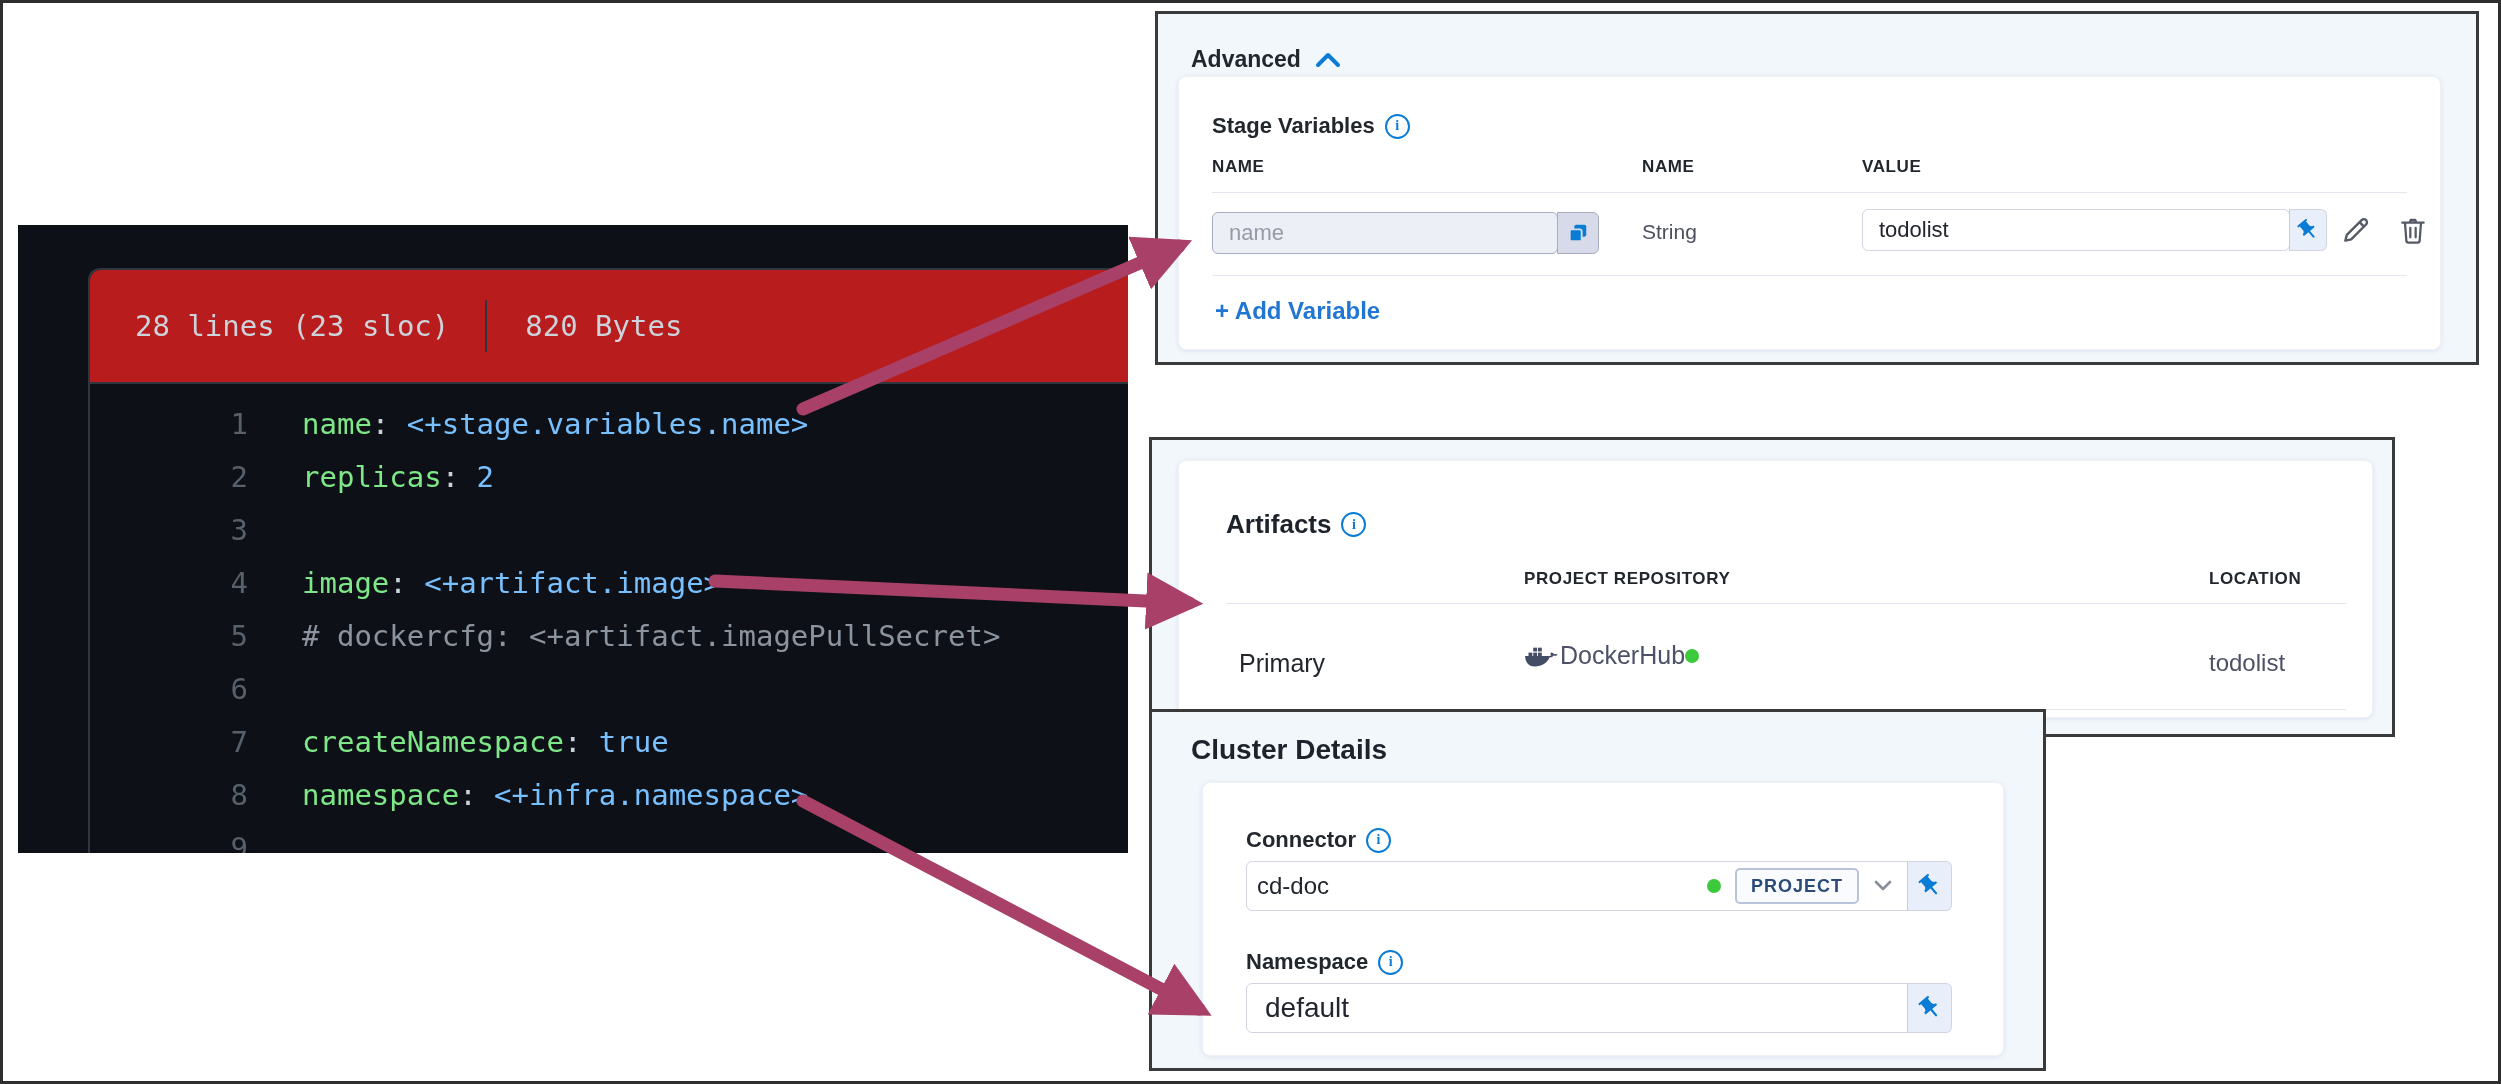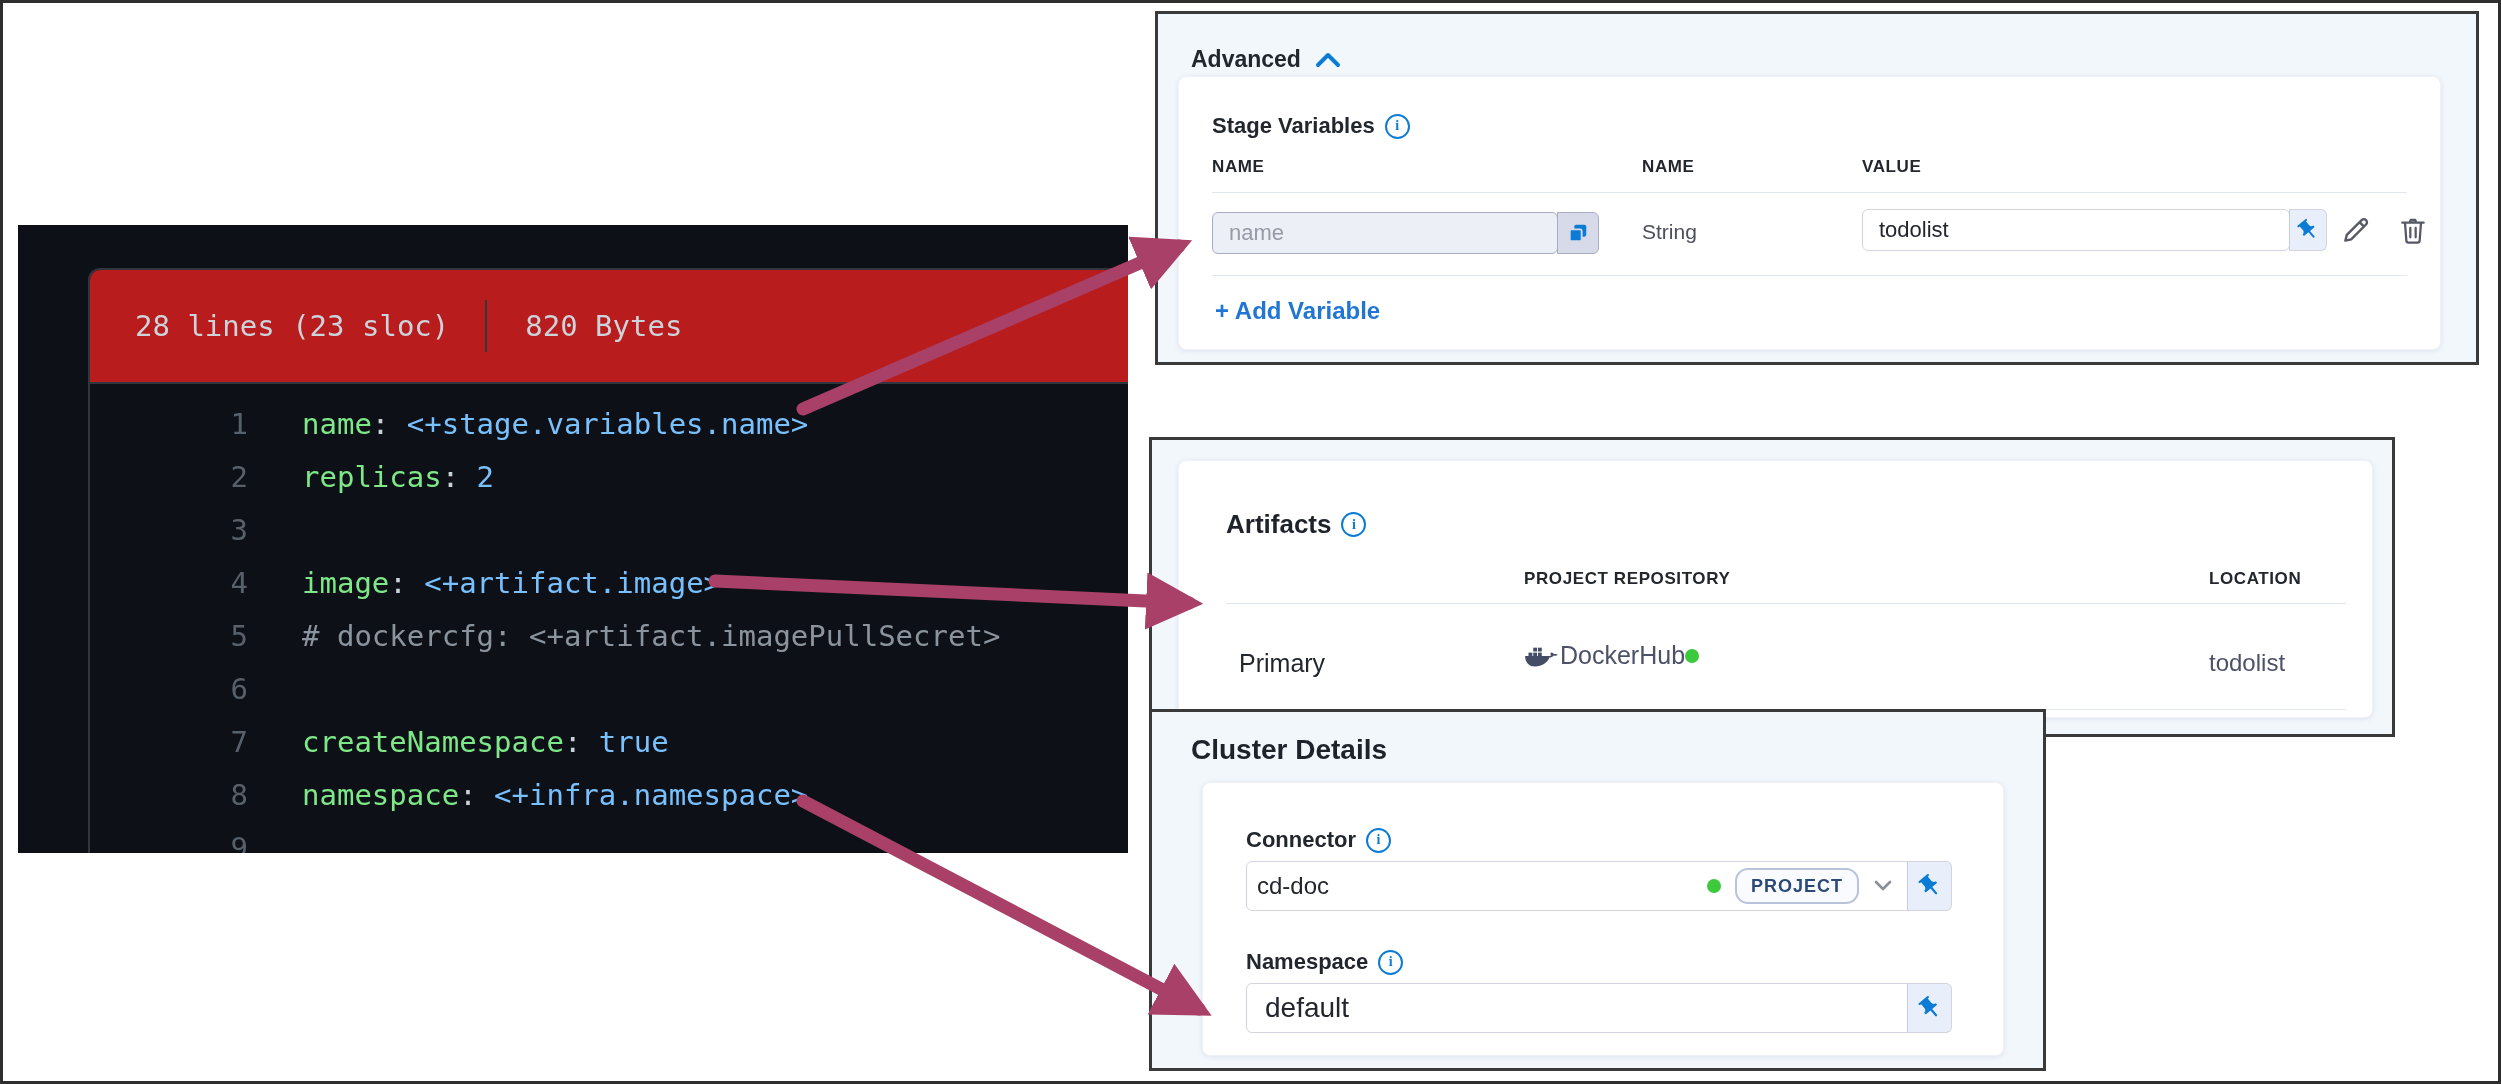--- a/index.html
+++ b/index.html
@@ -86,21 +86,21 @@
 
   
   #cluster-panel{left:1146px;top:706px;width:897px;height:362px;}
   #cluster-title{position:absolute;left:39px;top:22px;font-size:28px;font-weight:bold;color:#1d222b;}
   #cluster-card{left:50px;top:70px;width:800px;height:272px;}
   #connector-label{position:absolute;left:43px;top:44px;font-size:22px;font-weight:bold;color:#22272e;}
   #connector-input{position:absolute;left:43px;top:78px;width:662px;height:50px;
     font-size:24px;padding-left:10px;border-radius:6px 0 0 6px;}
   .conn-right{margin-left:auto;display:flex;align-items:center;gap:14px;padding-right:14px;}
   #scope-badge{box-sizing:border-box;height:36px;padding:0 14px;display:flex;align-items:center;
-    border:2px solid #b9c3da;border-radius:13px;background:#fafbff;
+    border:2px solid #b9c3da;border-radius:5px;background:#fafbff;
     font-size:18px;font-weight:bold;color:#2b4a78;letter-spacing:1px;}
   #connector-pin-addon{position:absolute;left:704px;top:78px;width:45px;height:50px;}
   #namespace-label{position:absolute;left:43px;top:166px;font-size:22px;font-weight:bold;color:#22272e;}
   #namespace-input{position:absolute;left:43px;top:200px;width:662px;height:50px;
     font-size:28px;padding-left:18px;border-radius:6px 0 0 6px;}
   #namespace-pin-addon{position:absolute;left:704px;top:200px;width:45px;height:50px;}
 
   
   #arrow-overlay{position:absolute;left:0;top:0;pointer-events:none;}
 

